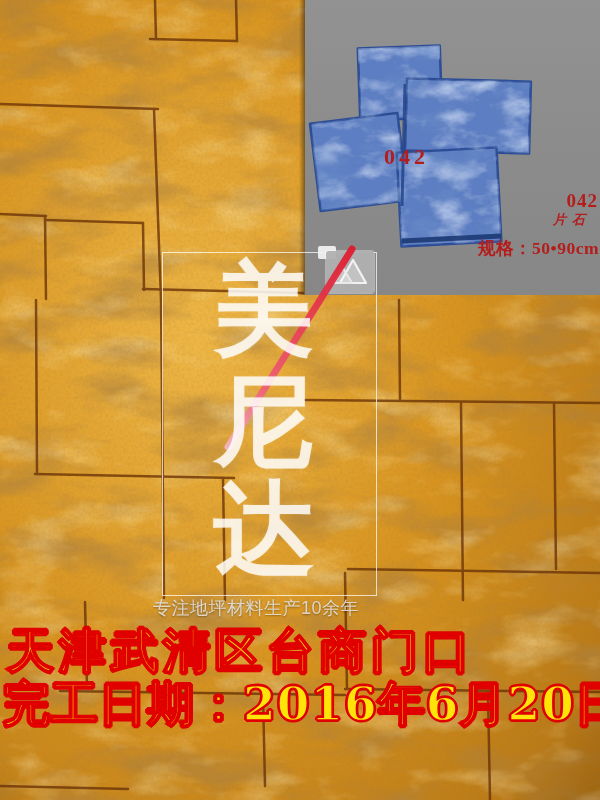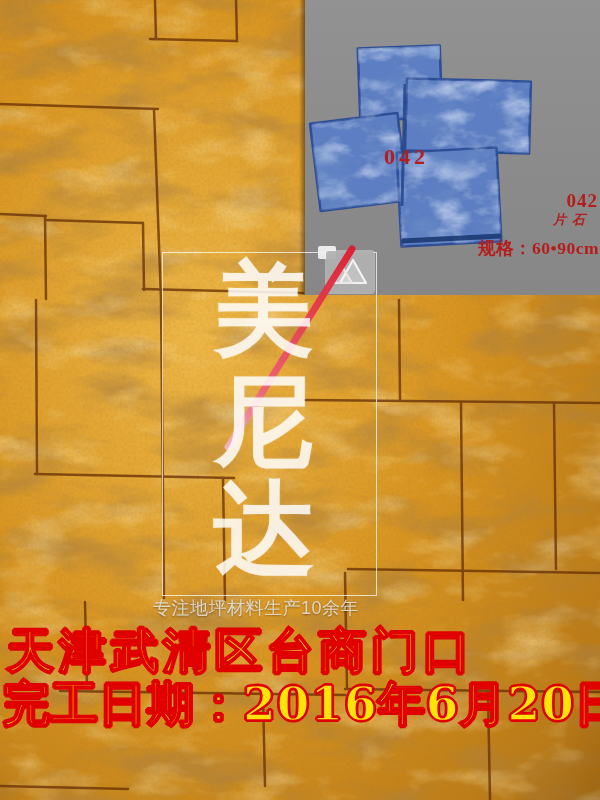--- a/index.html
+++ b/index.html
@@ -166,21 +166,21 @@
       <g clip-path="url(#moldClip)">
         <rect x="0" y="0" width="295" height="295" filter="url(#fBlueL)" opacity="0.8"></rect>
         <rect x="0" y="0" width="295" height="295" filter="url(#fBlueD)" opacity="0.6"></rect>
       </g>
       <line x1="100" y1="84" x2="97" y2="206" stroke="#24458c" stroke-width="3" opacity="0.85"></line>
       <line x1="97" y1="241" x2="196" y2="236" stroke="#1c3a74" stroke-width="5" opacity="0.9"></line>
     </svg>
     <div class="red-label mold-num">042</div>
     <div class="red-label side-num">042</div>
     <div class="red-label side-type">片石</div>
-    <div class="red-label side-spec">规格：60•90cm</div>
+    <div class="red-label side-spec">规格：50•90cm</div>
   </div>
 
   <div class="wm-frame"></div>
   <div class="wm-logo-tab"></div>
   <div class="wm-logo-box">
     <svg width="48" height="42" viewBox="0 0 48 42" aria-hidden="true">
       <polygon points="14,32 27,9 40,32" fill="rgba(255,255,255,0.25)" stroke="#f2f2f2" stroke-width="2.2" stroke-linejoin="round"></polygon>
       <polygon points="8,32 17,17 26,32" fill="rgba(255,255,255,0.3)" stroke="#e9e9e9" stroke-width="2" stroke-linejoin="round"></polygon>
     </svg>
   </div>

